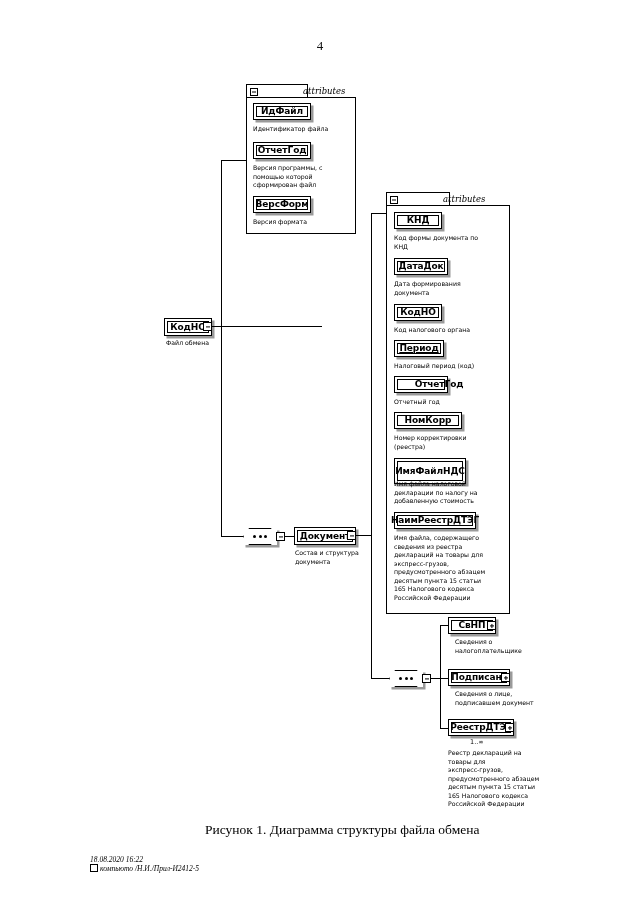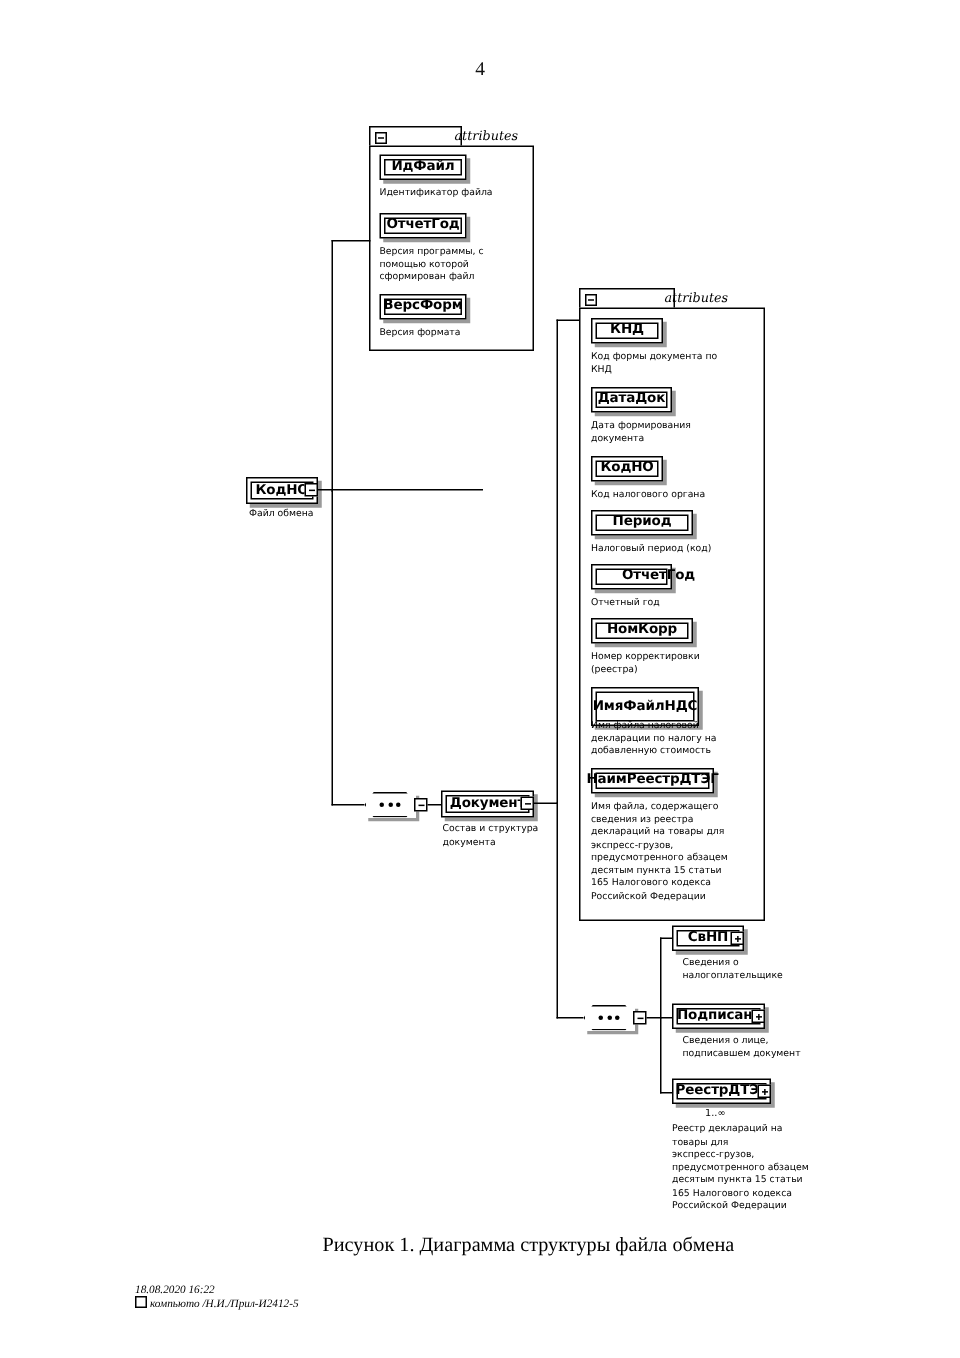--- a/index.html
+++ b/index.html
@@ -294,21 +294,21 @@
   </div>
   <div class="desc" style="left:394px; top:280px; width:112px;">Дата формирования
 документа</div>
 
   <div class="node" style="left:394px; top:304px; width:48px; height:17px;">
     <span class="node-inner-line"></span>
     <span>КодНО</span>
   </div>
   <div class="desc" style="left:394px; top:326px; width:112px;">Код налогового органа</div>
 
-  <div class="node" style="left:394px; top:340px; width:68px; height:17px;">
+  <div class="node" style="left:394px; top:340px; width:50px; height:17px;text-decoration:underline;">
     <span class="node-inner-line"></span>
     <span>Период</span>
   </div>
   <div class="desc" style="left:394px; top:362px; width:112px;">Налоговый период (код)</div>
 
   <div class="node" style="left:394px; top:376px; width:54px; height:17px;padding-left:41px;">
     <span class="node-inner-line"></span>
     <span>ОтчетГод</span>
   </div>
   <div class="desc" style="left:394px; top:398px; width:112px;">Отчетный год</div>
@@ -380,18 +380,18 @@
   <div class="expander plus" style="left:505px; top:723px;"></div>
   <div class="cardinality" style="left:470px; top:738px;">1..∞</div>
   <div class="desc" style="left:448px; top:749px; width:112px;">Реестр деклараций на
 товары для
 экспресс-грузов,
 предусмотренного абзацем
 десятым пункта 15 статьи
 165 Налогового кодекса
 Российской Федерации</div>
 
-  <div class="caption" style="left:215px; top:822px;">Рисунок 1. Диаграмма структуры файла обмена</div>
+  <div class="caption" style="left:205px; top:822px;">Рисунок 1. Диаграмма структуры файла обмена</div>
 
   <div class="footer" style="left:90px; top:854px;">18.08.2020 16:22</div>
   <div class="footer" style="left:90px; top:863px;"><span class="footer-icon"></span><span>компьюто /Н.И./Прил-И2412-5</span></div>
 
 </div>
 
 </body></html>

